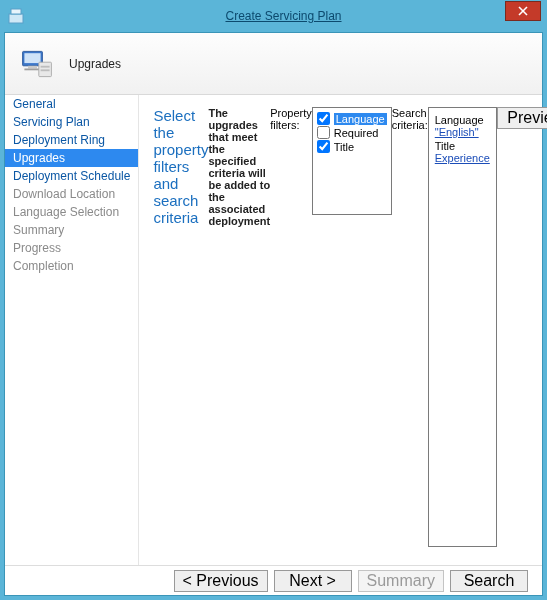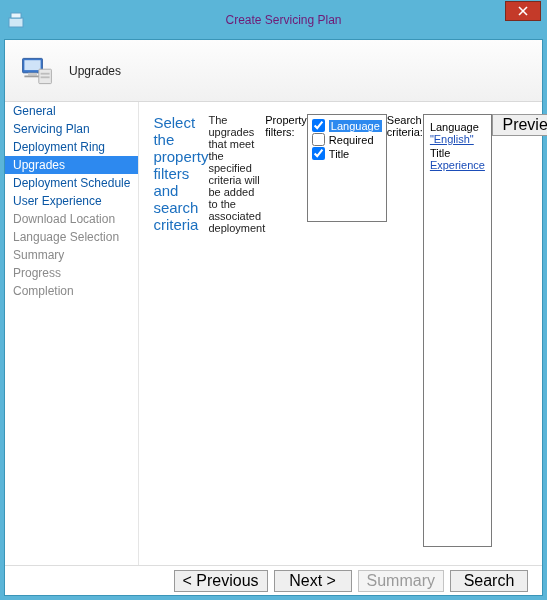--- a/index.html
+++ b/index.html
@@ -13,25 +13,26 @@
   }
   .window {
     width: 547px;
     height: 600px;
     background: #5bb5d8;
     padding: 0 4px 4px 4px;
     display: flex;
     flex-direction: column;
   }
   .titlebar {
-    height: 39px;
+    height: 32px;
     display: flex;
     align-items: center;
     position: relative;
-    color: #701a75;
+    color: #0c4a6e;
+    text-decoration: underline;
   }
   .titlebar .title {
     flex: 1;
     text-align: center;
     font-size: 12px;
   }
   .titlebar .app-icon {
     width: 16px; height: 16px;
     margin-left: 4px;
   }
@@ -103,20 +104,21 @@
   }
   .main-title {
     color: #1b6fbf;
     font-size: 15px;
     margin-bottom: 28px;
   }
   .intro {
     font-size: 11px;
     color: #222;
     margin-bottom: 16px;
+    font-weight: bold;
   }
   .section-label {
     font-size: 11px;
     margin-bottom: 4px;
   }
   .filter-box {
     border: 1px solid #7a7a7a;
     height: 108px;
     background: #fff;
     padding: 4px 4px;
@@ -218,21 +220,20 @@
     </div>
 
     <div class="body-row">
 
       <div class="sidebar" id="sidebar">
           <div class="nav-item">General</div>
           <div class="nav-item">Servicing Plan</div>
           <div class="nav-item">Deployment Ring</div>
           <div class="nav-item selected">Upgrades</div>
           <div class="nav-item">Deployment Schedule</div>
-          <div class="nav-item">User Experience</div>
           <div class="nav-item disabled">Download Location</div>
           <div class="nav-item disabled">Language Selection</div>
           <div class="nav-item disabled">Summary</div>
           <div class="nav-item disabled">Progress</div>
           <div class="nav-item disabled">Completion</div>
         </div>
 
       <div class="main">
         <div class="main-title">Select the property filters and search criteria</div>
         <div class="intro">The upgrades that meet the specified criteria will be added to the associated deployment</div>

